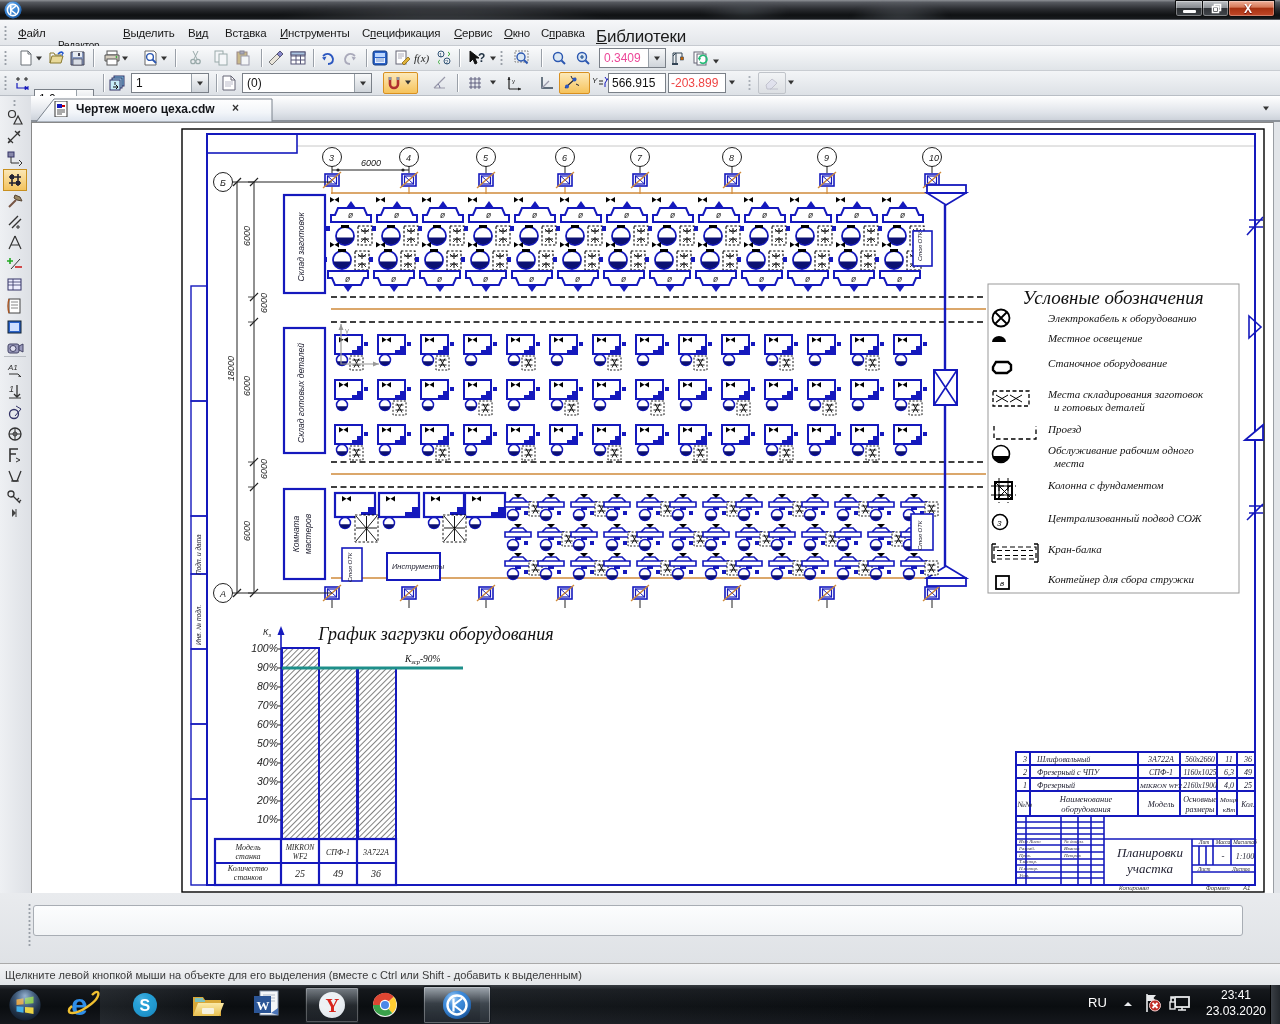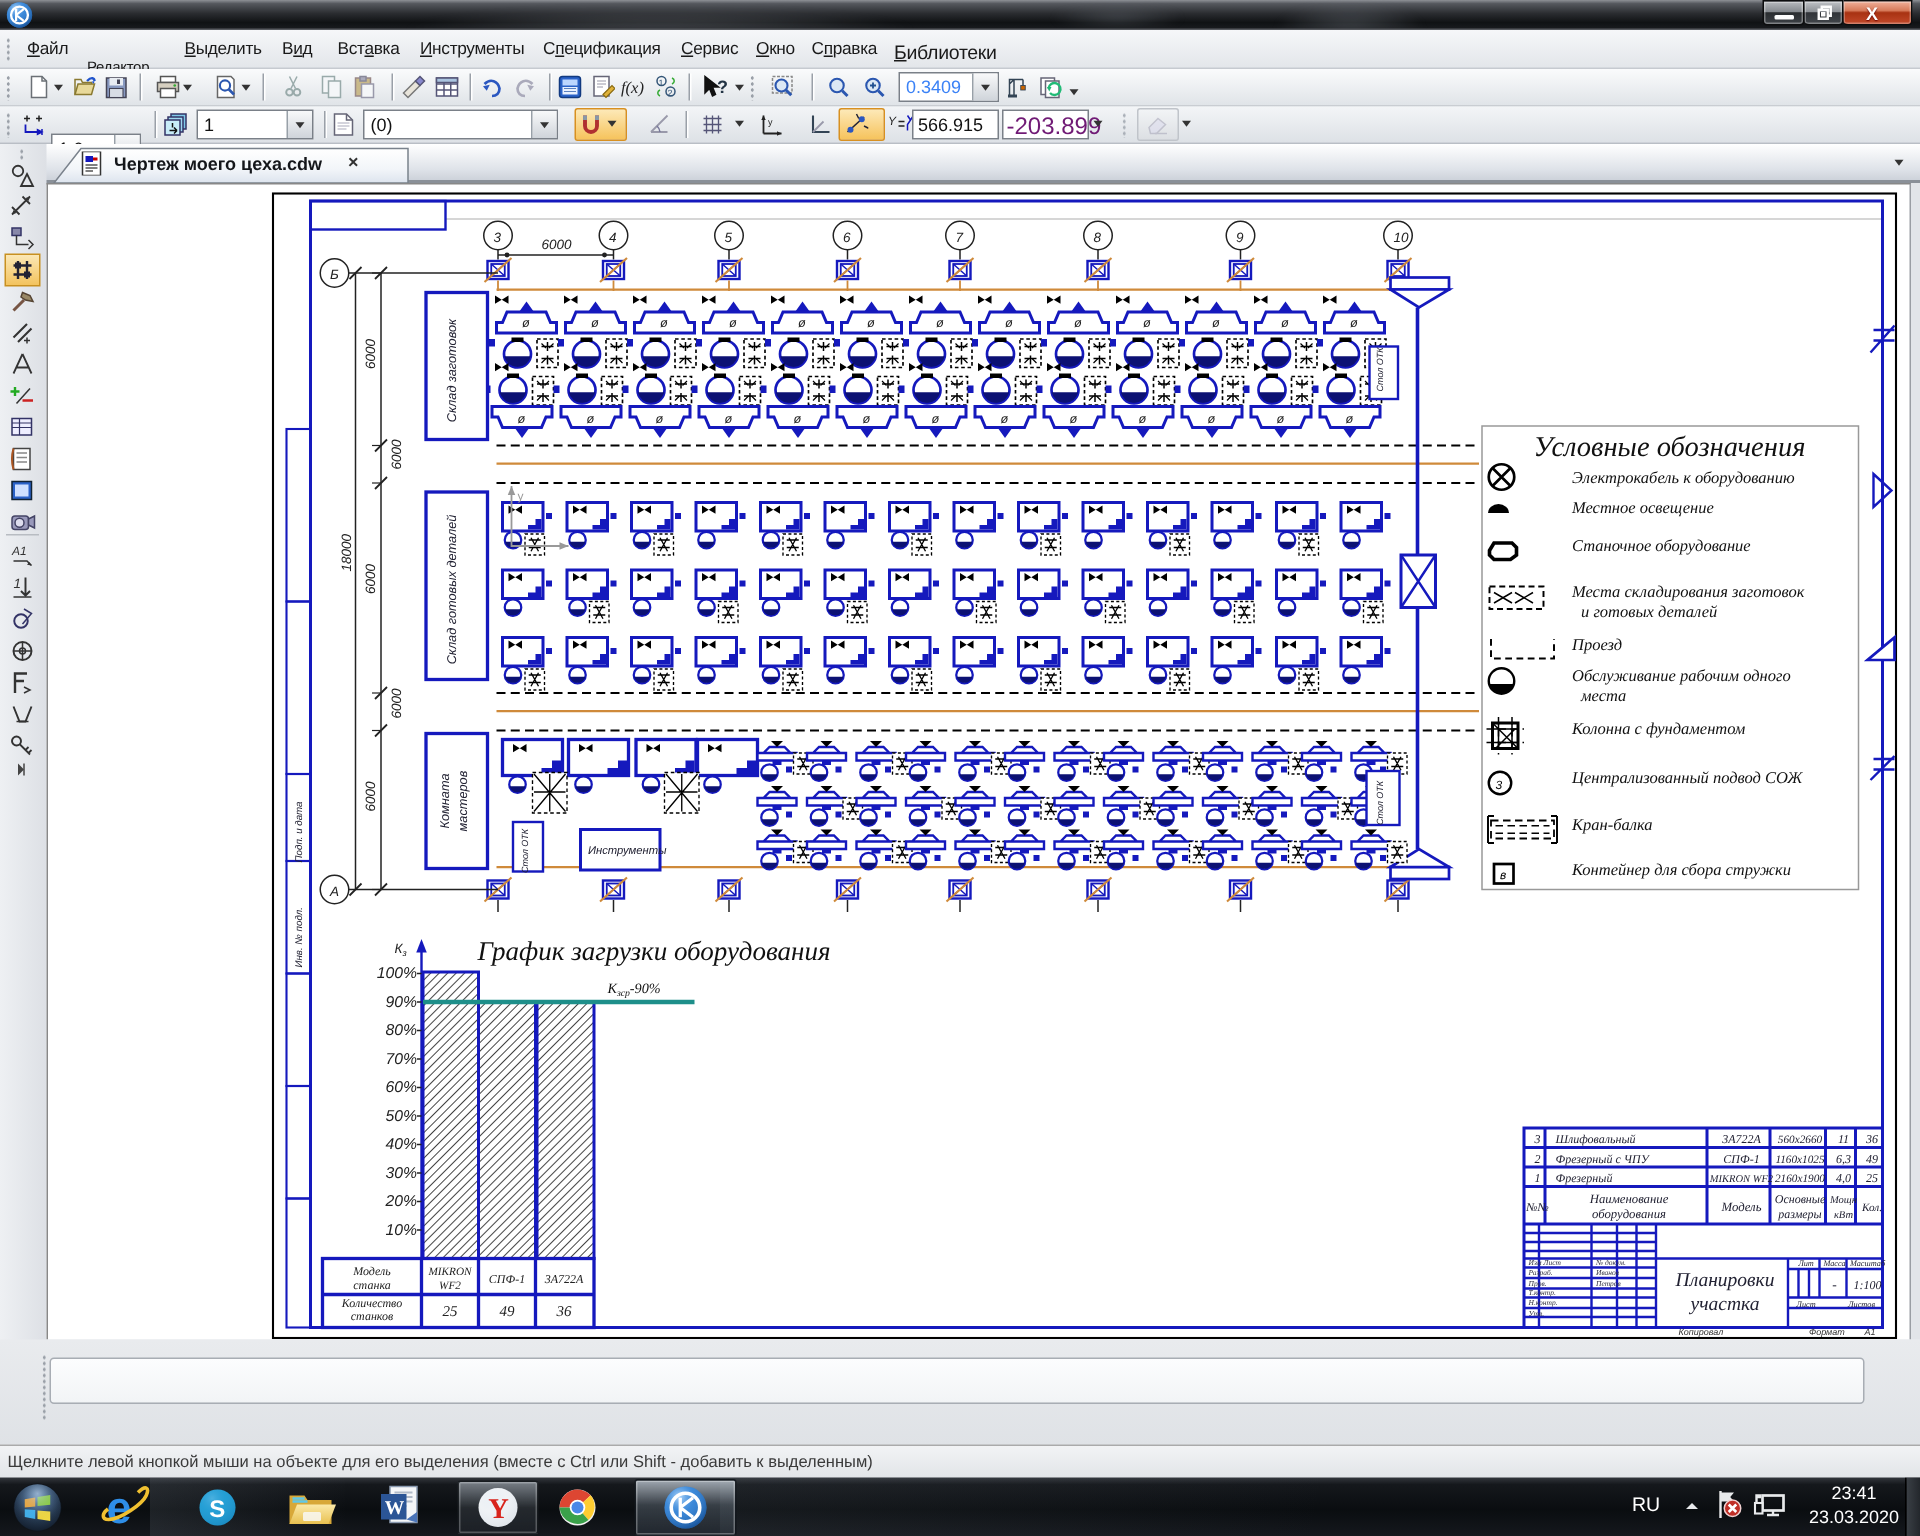--- a/index.html
+++ b/index.html
@@ -38,21 +38,21 @@
 <div class="ab" style="left:18px;top:7px;font-size:11.5px;color:#1a1a1a;letter-spacing:-0.2px"><span style="text-decoration:underline">Ф</span>айл</div>
 <div class="ab" style="left:58px;top:20px;font-size:10px;color:#1a1a1a;letter-spacing:-0.2px"><span style="text-decoration:underline">Р</span>едактор</div>
 <div class="ab" style="left:123px;top:7px;font-size:11.5px;color:#1a1a1a;letter-spacing:-0.2px"><span style="text-decoration:underline">В</span>ыделить</div>
 <div class="ab" style="left:188px;top:7px;font-size:11.5px;color:#1a1a1a;letter-spacing:-0.2px">В<span style="text-decoration:underline">и</span>д</div>
 <div class="ab" style="left:225px;top:7px;font-size:11.5px;color:#1a1a1a;letter-spacing:-0.2px">Вст<span style="text-decoration:underline">а</span>вка</div>
 <div class="ab" style="left:280px;top:7px;font-size:11.5px;color:#1a1a1a;letter-spacing:-0.2px"><span style="text-decoration:underline">И</span>нструменты</div>
 <div class="ab" style="left:362px;top:7px;font-size:11.5px;color:#1a1a1a;letter-spacing:-0.2px">С<span style="text-decoration:underline">п</span>ецификация</div>
 <div class="ab" style="left:454px;top:7px;font-size:11.5px;color:#1a1a1a;letter-spacing:-0.2px"><span style="text-decoration:underline">С</span>ервис</div>
 <div class="ab" style="left:504px;top:7px;font-size:11.5px;color:#1a1a1a;letter-spacing:-0.2px"><span style="text-decoration:underline">О</span>кно</div>
 <div class="ab" style="left:541px;top:7px;font-size:11.5px;color:#1a1a1a;letter-spacing:-0.2px">С<span style="text-decoration:underline">п</span>равка</div>
-<div class="ab" style="left:596px;top:7px;font-size:13px;color:#1a1a1a;letter-spacing:-0.2px"><span style="text-decoration:underline">Б</span>иблиотеки</div>
+<div class="ab" style="left:596px;top:7px;font-size:17px;color:#1a1a1a;letter-spacing:-0.2px"><span style="text-decoration:underline">Б</span>иблиотеки</div>
 </div>
 <svg width="0" height="0" style="position:absolute">
 <defs>
 <radialGradient id="no" cx="35%" cy="25%" r="80%">
         <stop offset="0%" stop-color="#bfe0ff" stop-opacity=".9"></stop>
         <stop offset="45%" stop-color="#5aa0e0" stop-opacity=".3"></stop>
         <stop offset="100%" stop-color="#0a3a78" stop-opacity=".65"></stop>
       </radialGradient>
 <symbol id="i-new" viewBox="0 0 16 16">
         <path d="M3 1 h7 l3 3 v11 H3 z" fill="#fff" stroke="#6b7076"></path>
@@ -295,21 +295,21 @@
       <use href="#i-lensf"></use>
     </svg>
 <div class="ab sep" style="left:541px;top:3px;height:18px"></div>
 <svg class="ab" style="left:551px;top:4px" width="16" height="16">
       <use href="#i-lens"></use>
     </svg>
 <svg class="ab" style="left:575px;top:4px" width="16" height="16">
       <use href="#i-lensp"></use>
     </svg>
 <div class="ab" style="left:599px;top:2px;width:67px;height:20px;background:#fff;border:1px solid #7a8088">
-      <div class="ab" style="left:4px;top:2px;font-size:12px;color:#3b82f6">0.3409</div>
+      <div class="ab" style="left:4px;top:2px;font-size:12px;color:#ec4899">0.3409</div>
       <div class="ab" style="right:0;top:0;width:17px;height:18px;background:linear-gradient(180deg,#f8f9fa,#cfd4da);border-left:1px solid #98a0a8">
         <svg class="ab" style="left:4px;top:6px" width="8" height="6">
           <use href="#i-dtri"></use>
         </svg>
       </div>
     </div>
 <svg class="ab" style="left:671px;top:4px" width="18" height="16">
       <use href="#i-crane"></use>
     </svg>
 <svg class="ab" style="left:692px;top:4px" width="18" height="16">
@@ -383,21 +383,21 @@
 <svg class="ab" style="left:563px;top:4px" width="16" height="16">
       <use href="#i-snap"></use>
     </svg>
 <svg class="ab" style="left:592px;top:4px" width="18" height="16">
       <use href="#i-ycoord"></use>
     </svg>
 <div class="ab" style="left:608px;top:2px;width:58px;height:20px;background:#fff;border:1px solid #7a8088">
       <div class="ab" style="left:3px;top:2px;font-size:12px;color:#111">566.915</div>
     </div>
 <div class="ab" style="left:668px;top:2px;width:58px;height:20px;background:#fff;border:1px solid #7a8088">
-      <div class="ab" style="left:2px;top:2px;font-size:16px;color:#701a75">-203.899</div>
+      <div class="ab" style="left:2px;top:2px;font-size:12px;color:#ef4444">-203.899</div>
     </div>
 <svg class="ab" style="left:728px;top:8px" width="8" height="6">
       <use href="#i-dtri"></use>
     </svg>
 <div class="ab" style="left:748px;top:4px;width:3px;height:17px;background-image:radial-gradient(circle,#aab0b8 1px,transparent 1.2px);background-size:3px 4px"></div>
 <div class="ab" style="left:758px;top:1px;width:28px;height:22px;background:linear-gradient(180deg,#f2f4f6,#dcdfe3);border:1px solid #c0c4ca;border-radius:2px"></div>
 <svg class="ab" style="left:763px;top:4px;opacity:0.6" width="18" height="16">
       <use href="#i-eras"></use>
     </svg>
 <svg class="ab" style="left:787px;top:8px" width="8" height="6">

